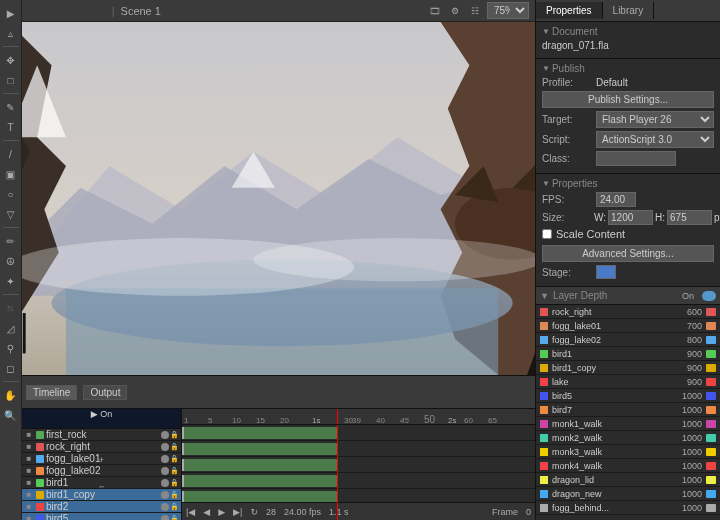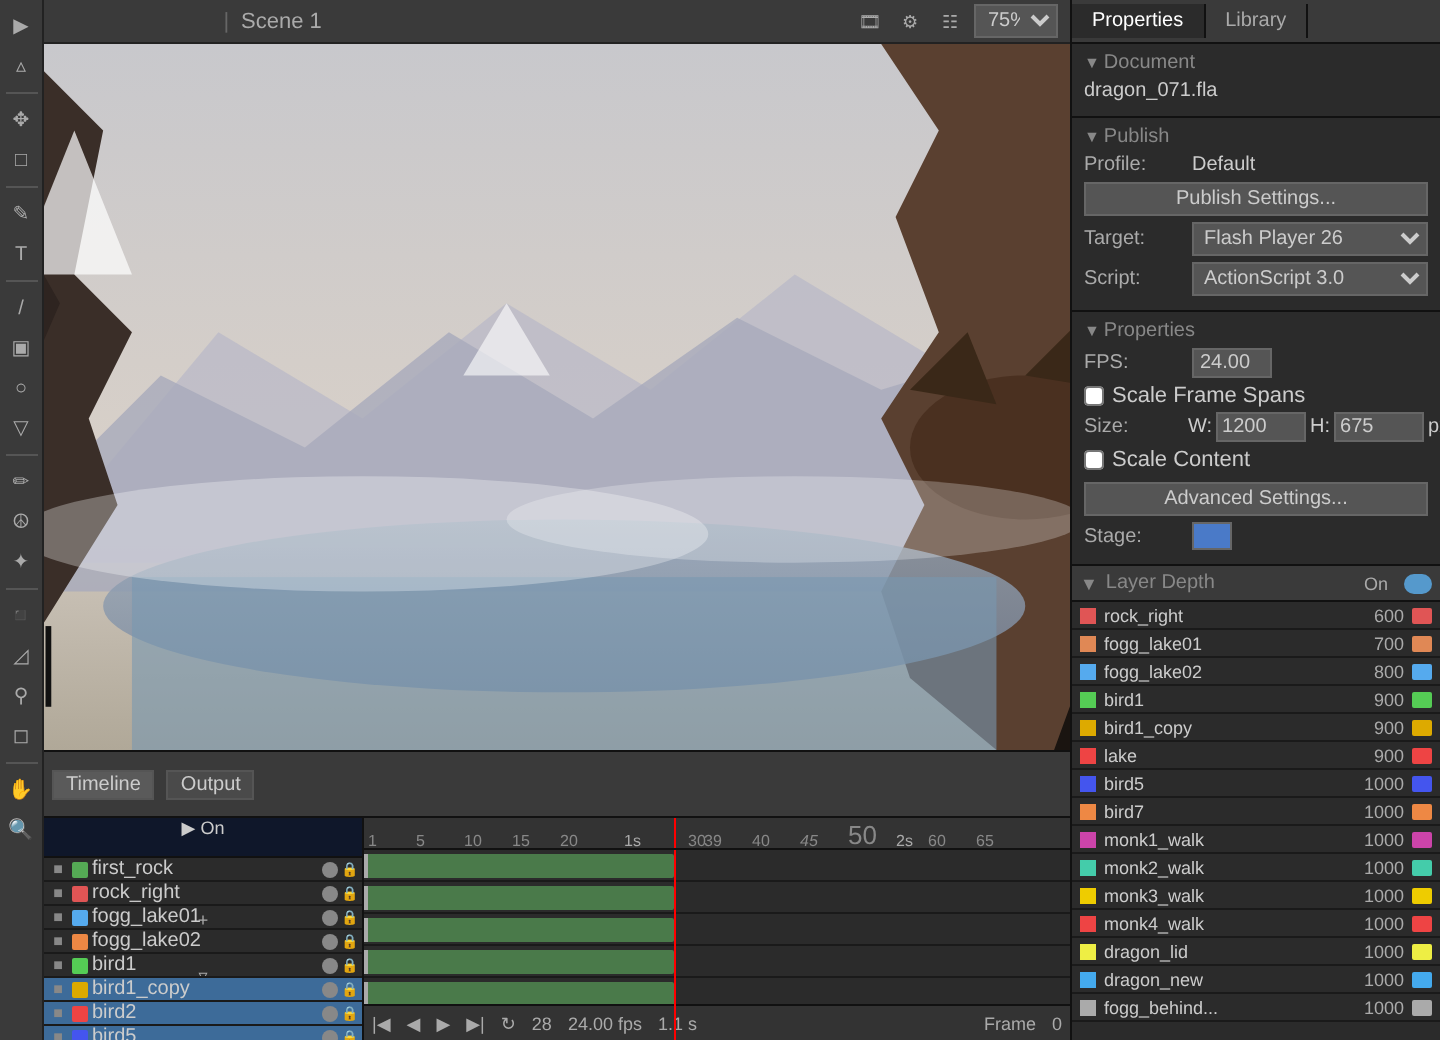--- a/index.html
+++ b/index.html
@@ -301,21 +301,21 @@
               <span style="font-size:8px; color:#888; width:24px; display:inline-block;">10</span>
               <span style="font-size:8px; color:#888; width:24px; display:inline-block;">15</span>
               <span style="font-size:8px; color:#888; width:24px; display:inline-block;">20</span>
               <span style="font-size:8px; color:#888; width:8px; display:inline-block;"></span>
               <span style="font-size:8px; color:#aaa; width:8px; display:inline-block;">1s</span>
               <span style="font-size:8px; color:#888; width:24px; display:inline-block;"></span>
               <span style="font-size:8px; color:#888; width:8px; display:inline-block;">30</span>
               <span style="font-size:8px; color:#888; width:24px; display:inline-block;">39</span>
               <span style="font-size:8px; color:#888; width:24px; display:inline-block;margin-top:30px;">40</span>
               <span style="font-size:8px; color:#888; width:24px; display:inline-block;font-style:italic;">45</span>
-              <span style="font-size:13px; color:#888; width:24px; display:inline-block;">50</span>
+              <span style="font-size:10px; color:#888; width:24px; display:inline-block;">50</span>
               <span style="font-size:8px; color:#aaa; width:16px; display:inline-block;">2s</span>
               <span style="font-size:8px; color:#888; width:24px; display:inline-block;">60</span>
               <span style="font-size:8px; color:#888; width:24px; display:inline-block;">65</span>
             </div>
 
             <div style="position:absolute; top:0; left:155px; width:1px; height:100%; background:red; z-index:10;"></div>
           </div>
 
           <div style="position:relative;">
 
@@ -409,34 +409,34 @@
         <select class="panel-select">
           <option>Flash Player 26</option>
         </select>
       </div>
       <div class="panel-row">
         <span class="panel-label">Script:</span>
         <select class="panel-select">
           <option>ActionScript 3.0</option>
         </select>
       </div>
+      <div class="panel-row">
+        <span class="panel-label">Class:</span>
+        <input type="text" class="panel-input" value="" style="width: 80px;">
+      </div>
     </div>
 
     <div class="panel-section">
       <div class="panel-section-title">
         <span class="arrow">▼</span>
         <span>Properties</span>
       </div>
       <div class="fps-row panel-row">
         <span class="panel-label">FPS:</span>
         <input type="text" class="fps-input" value="24.00" style="">
-      </div>
-      <div class="checkbox-row">
-        <input type="checkbox" style="">
-        <span>Scale Frame Spans</span>
       </div>
       <div class="size-row panel-row">
         <span class="panel-label">Size:</span>
         <span>W:</span>
         <input type="text" class="size-input" value="1200" style="">
         <span>H:</span>
         <input type="text" class="size-input" value="675" style="">
         <span>px</span>
       </div>
       <div class="checkbox-row">

